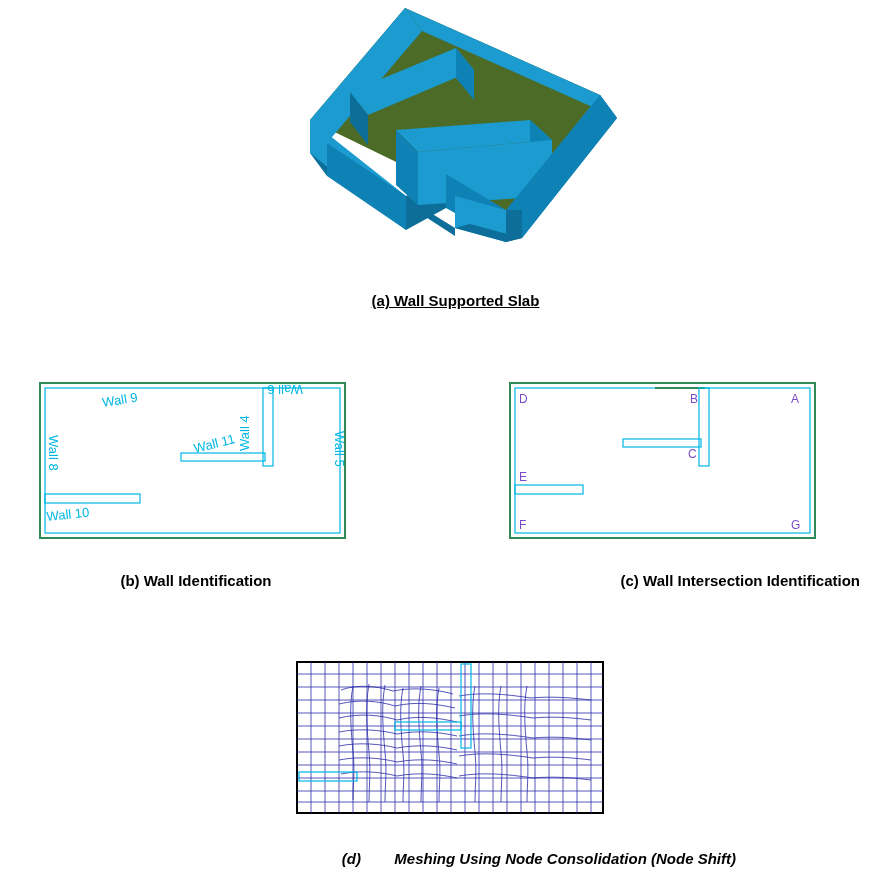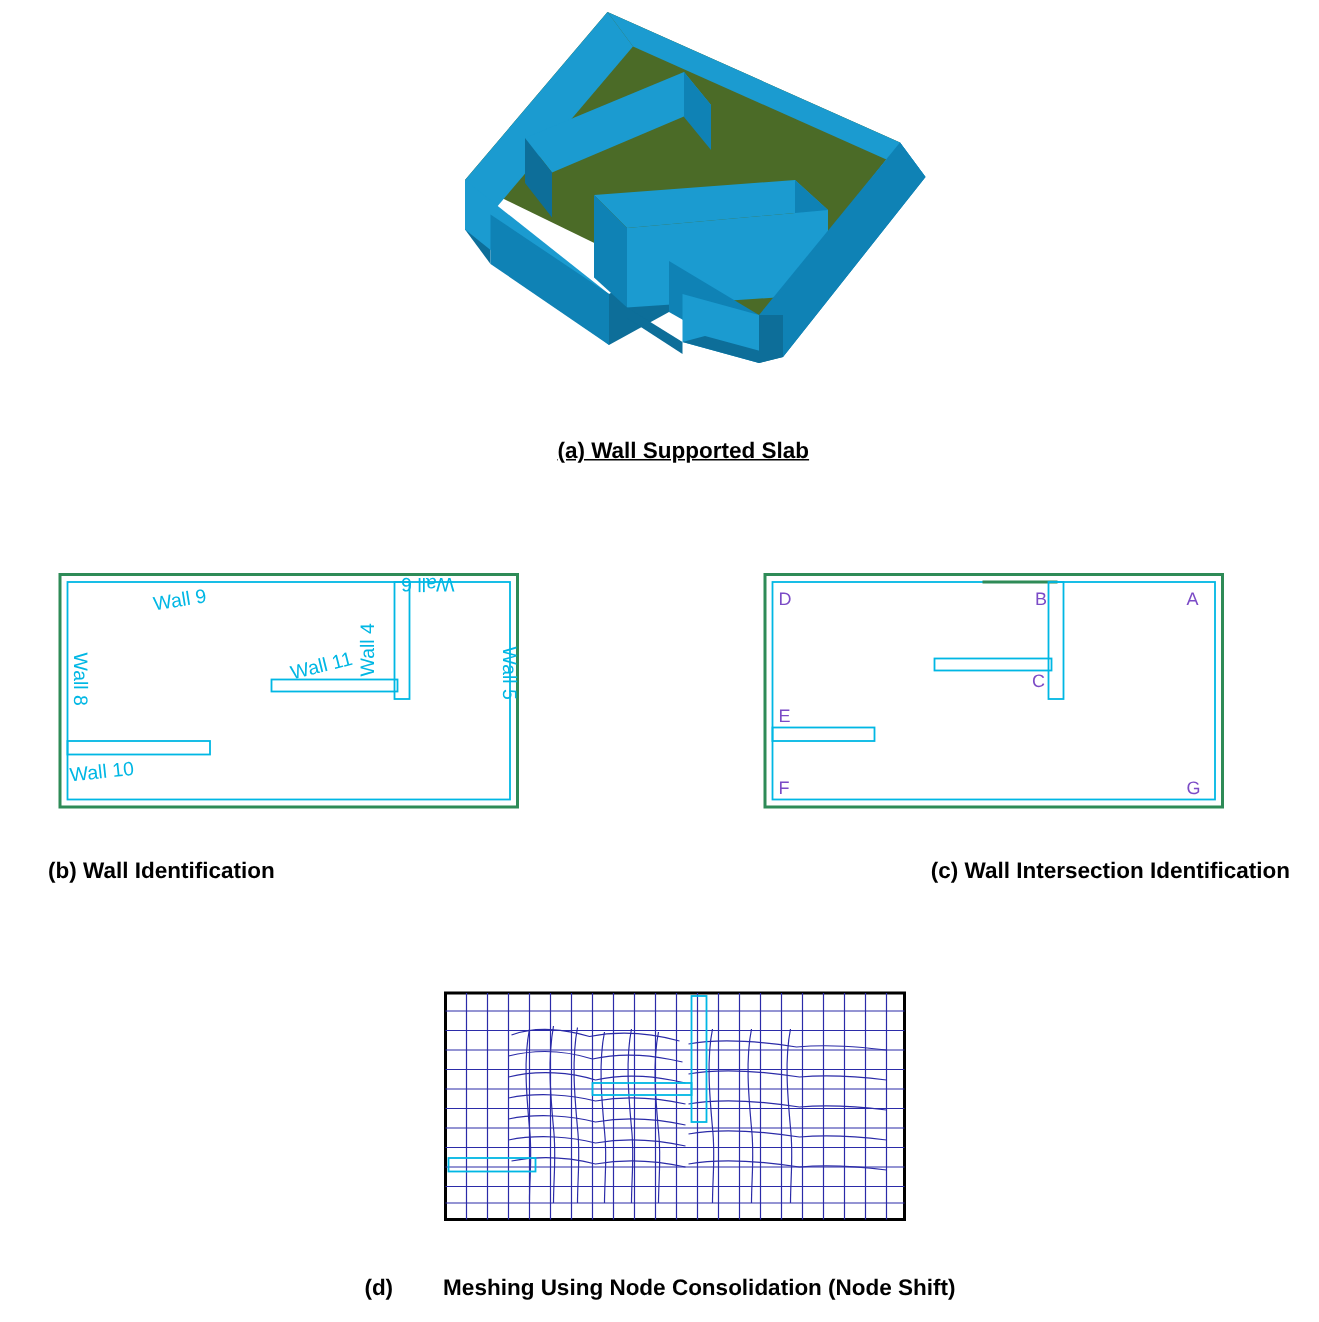--- a/index.html
+++ b/index.html
@@ -15,27 +15,27 @@
     font-size:15px;
     color:#000;
     text-align:center;
     white-space:pre;
   }
   
   #panel-a{left:200px;top:0px;width:480px;height:275px;}
   #cap-a{left:16px;top:292px;width:879px;text-align:center;text-decoration:underline;}
   
   #panel-b{left:35px;top:375px;width:320px;height:175px;}
-  #cap-b{left:32px;top:572px;width:350px;text-align:left;}
+  #cap-b{left:21px;top:572px;width:350px;text-align:center;}
   
   #panel-c{left:505px;top:375px;width:320px;height:175px;}
   #cap-c{left:480px;top:572px;width:380px;text-align:right;}
   
   #panel-d{left:295px;top:660px;width:310px;height:155px;}
-  #cap-d{left:130px;top:850px;width:620px;text-align:center;}
+  #cap-d{left:116px;top:850px;width:620px;text-align:right;font-style:italic;}
   svg{display:block;}
 </style>
 </head>
 <body>
 
 <div class="fig" id="panel-a">
   <svg width="480" height="275" viewBox="0 0 480 275">
 
     <polygon points="110,120 205,8 400,95 305,215" fill="#4b6b27"></polygon>
 

